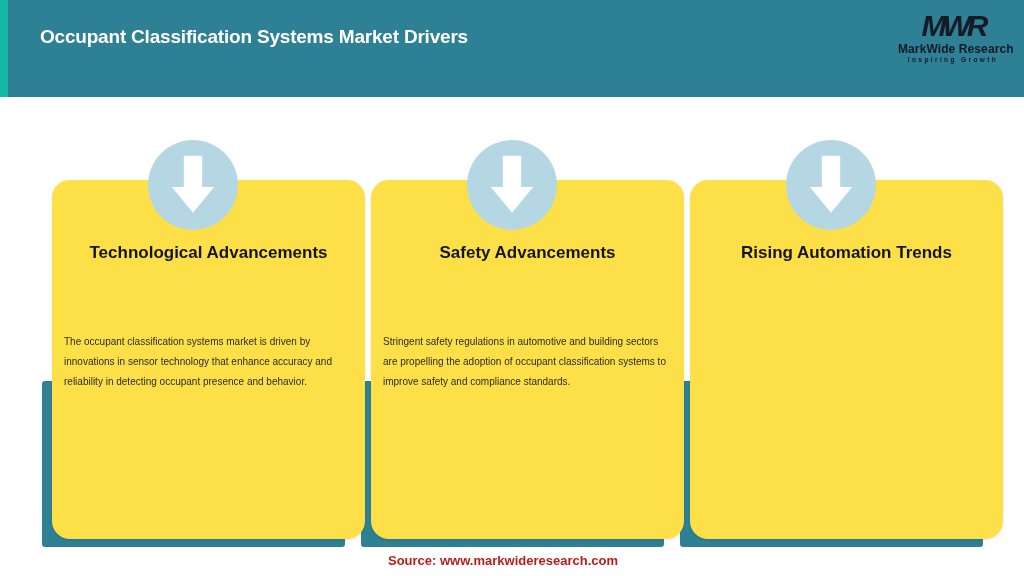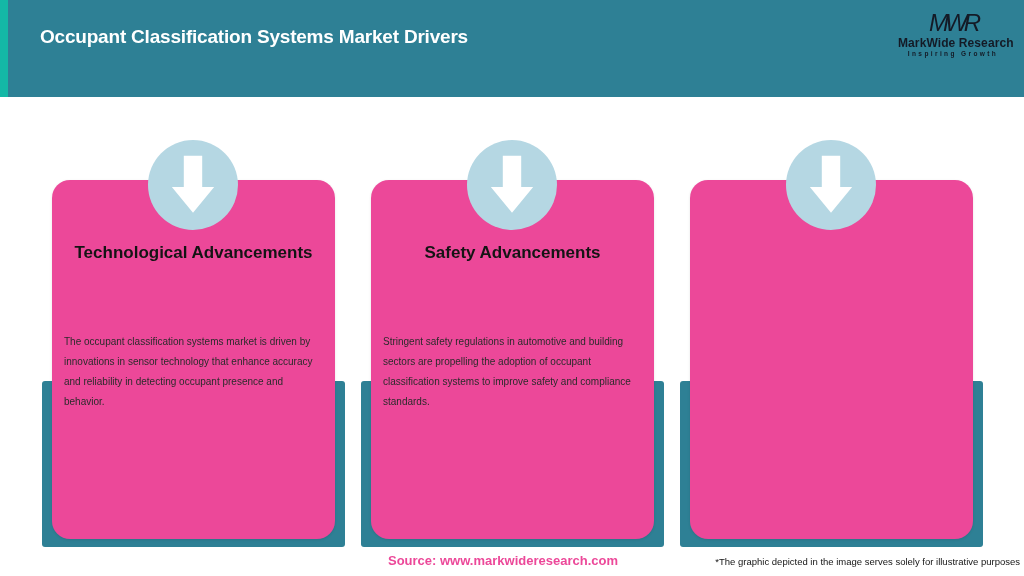--- a/index.html
+++ b/index.html
@@ -32,22 +32,22 @@
   }
   .logo {
     position: absolute;
     right: 16px; top: 11px;
     width: 110px;
     text-align: center;
     color: #141a26;
     line-height: 1;
   }
   .logo-acronym {
-    font-size: 24px;
-    font-weight: normal;
+    font-size: 30px;
+    font-weight: bold;
     font-style: italic;
     letter-spacing: -4px;
     line-height: 1;
   }
   .logo-name {
     margin-top: 2px;
     font-size: 12px;
     font-weight: bold;
     letter-spacing: 0.1px;
     white-space: nowrap;
@@ -69,23 +69,23 @@
     background: #2e8095;
     border-radius: 3px;
   }
   .frame-1 { left: 42px; }
   .frame-2 { left: 361px; }
   .frame-3 { left: 680px; }
 
   .card {
     position: absolute;
     top: 180px;
-    width: 283px;
+    width: 313px;
     height: 359px;
-    background: #ec4899;
+    background: #fde047;
     border-radius: 18px;
     box-shadow: 0 1px 3px rgba(0,0,0,0.10);
     z-index: 1;
   }
   .card-1 { left: 52px; }
   .card-2 { left: 371px; }
   .card-3 { left: 690px; }
 
   .card h2 {
     margin-top: 62px;
@@ -121,21 +121,21 @@
   .icon-circle svg { display: block; margin-top: 2px; }
 
   
   .source {
     position: absolute;
     left: 42px; top: 553px;
     width: 922px;
     text-align: center;
     font-size: 13px;
     font-weight: bold;
-    color: #ec4899;
+    color: #b91c1c;
   }
   .disclaimer {
     position: absolute;
     right: 4px; top: 556px;
     width: 330px;
     text-align: right;
     font-size: 9.5px;
     color: #141414;
   }
 </style>
@@ -171,23 +171,23 @@
     <h2>Safety Advancements</h2>
     <p>Stringent safety regulations in automotive and building sectors are propelling the adoption of occupant classification systems to improve safety and compliance standards.</p>
   </div>
   <div class="icon-circle circle-2">
     <svg width="46" height="62" viewBox="0 0 50 66" aria-hidden="true">
       <path d="M15 0 H35 V34 H48 L25 62 L2 34 H15 Z" fill="#ffffff"></path>
     </svg>
   </div>
 
   <div class="card card-3">
+    <h2>Rising Automation Trends</h2>
   </div>
   <div class="icon-circle circle-3">
     <svg width="46" height="62" viewBox="0 0 50 66" aria-hidden="true">
       <path d="M15 0 H35 V34 H48 L25 62 L2 34 H15 Z" fill="#ffffff"></path>
     </svg>
   </div>
 
   <div class="source">Source: www.markwideresearch.com</div>
-  <div class="disclaimer">*The graphic depicted in the image serves solely for illustrative purposes</div>
 
 </div>
 
 </body></html>

